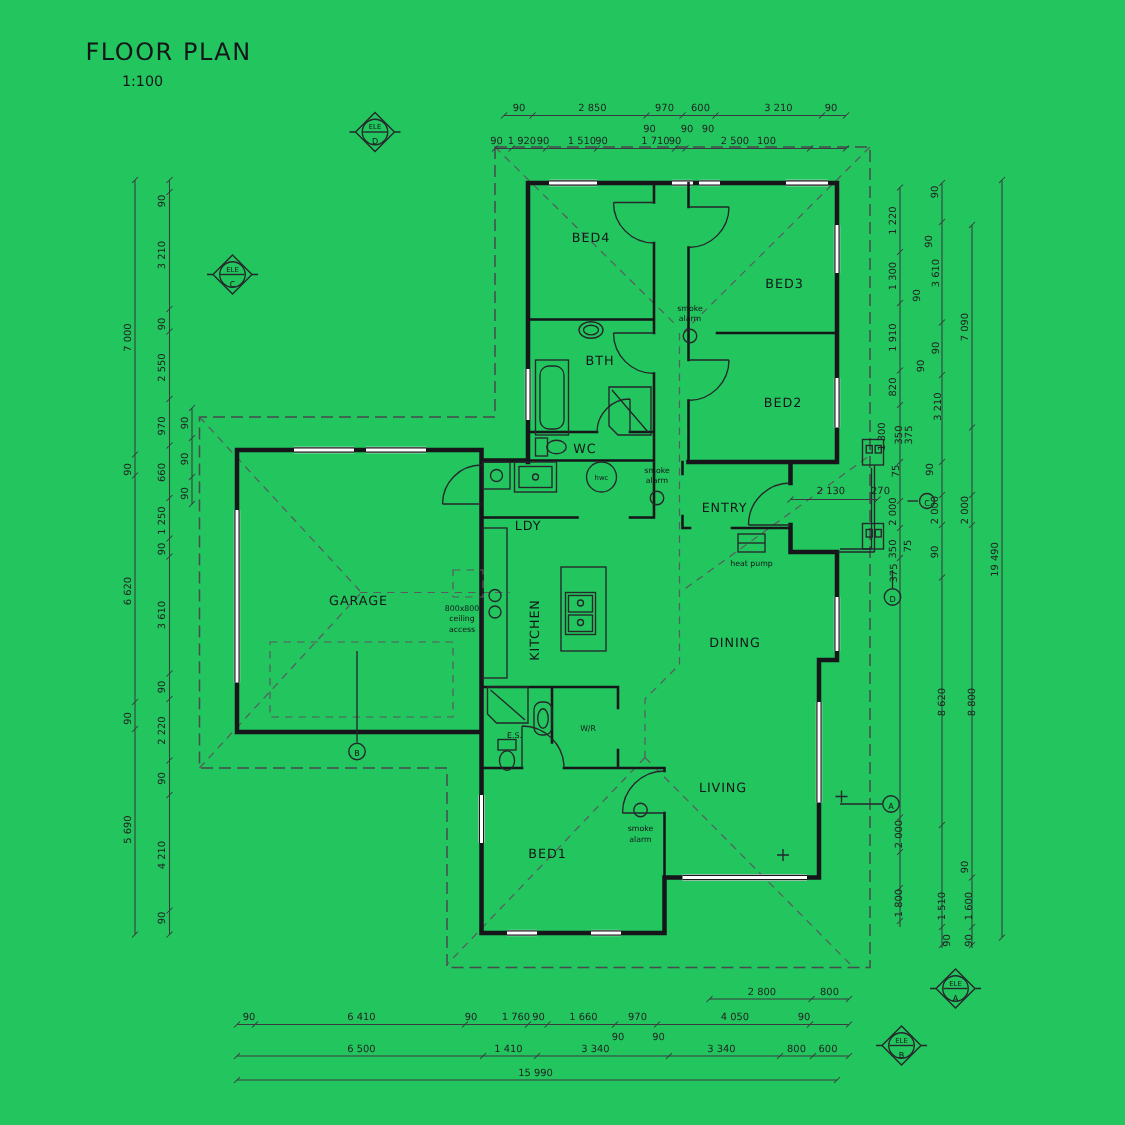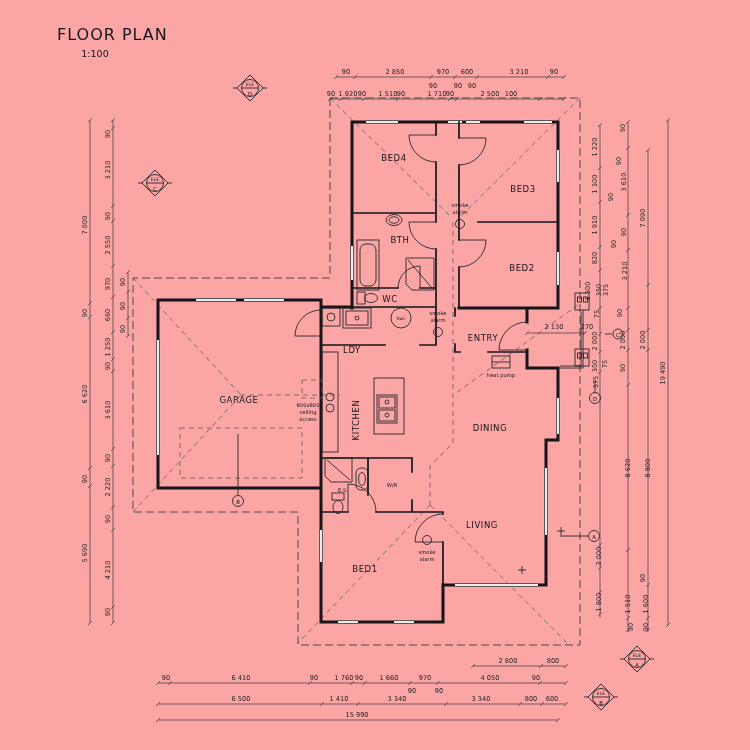--- a/index.html
+++ b/index.html
@@ -1,16 +1,16 @@
 <!DOCTYPE html>
 <html><head>
 <meta charset="utf-8">
 <style>
   html,body{margin:0;padding:0;background:#fff;}
-  #sheet{position:relative;width:750px;height:750px;background:#fca5a5;overflow:hidden;}
+  #sheet{position:relative;width:750px;height:750px;background:#22c55e;overflow:hidden;}
   svg{position:absolute;left:0;top:0;}
   text{fill:#15151a;font-family:"DejaVu Sans",sans-serif;}
   .title-t{font-size:16px;letter-spacing:1px;}
   .scale-t{font-size:9.5px;text-anchor:middle;}
   .dimt{font-size:6.6px;text-anchor:middle;fill:#222;}
   .roomt{font-size:8.5px;letter-spacing:.6px;text-anchor:middle;}
   .tiny{font-size:5.2px;text-anchor:middle;}
   .mk{font-size:4.6px;text-anchor:middle;}
   .mk2{font-size:5.4px;text-anchor:middle;}
   .w3{stroke:#15151a;stroke-width:3;fill:none;stroke-linecap:square;}

